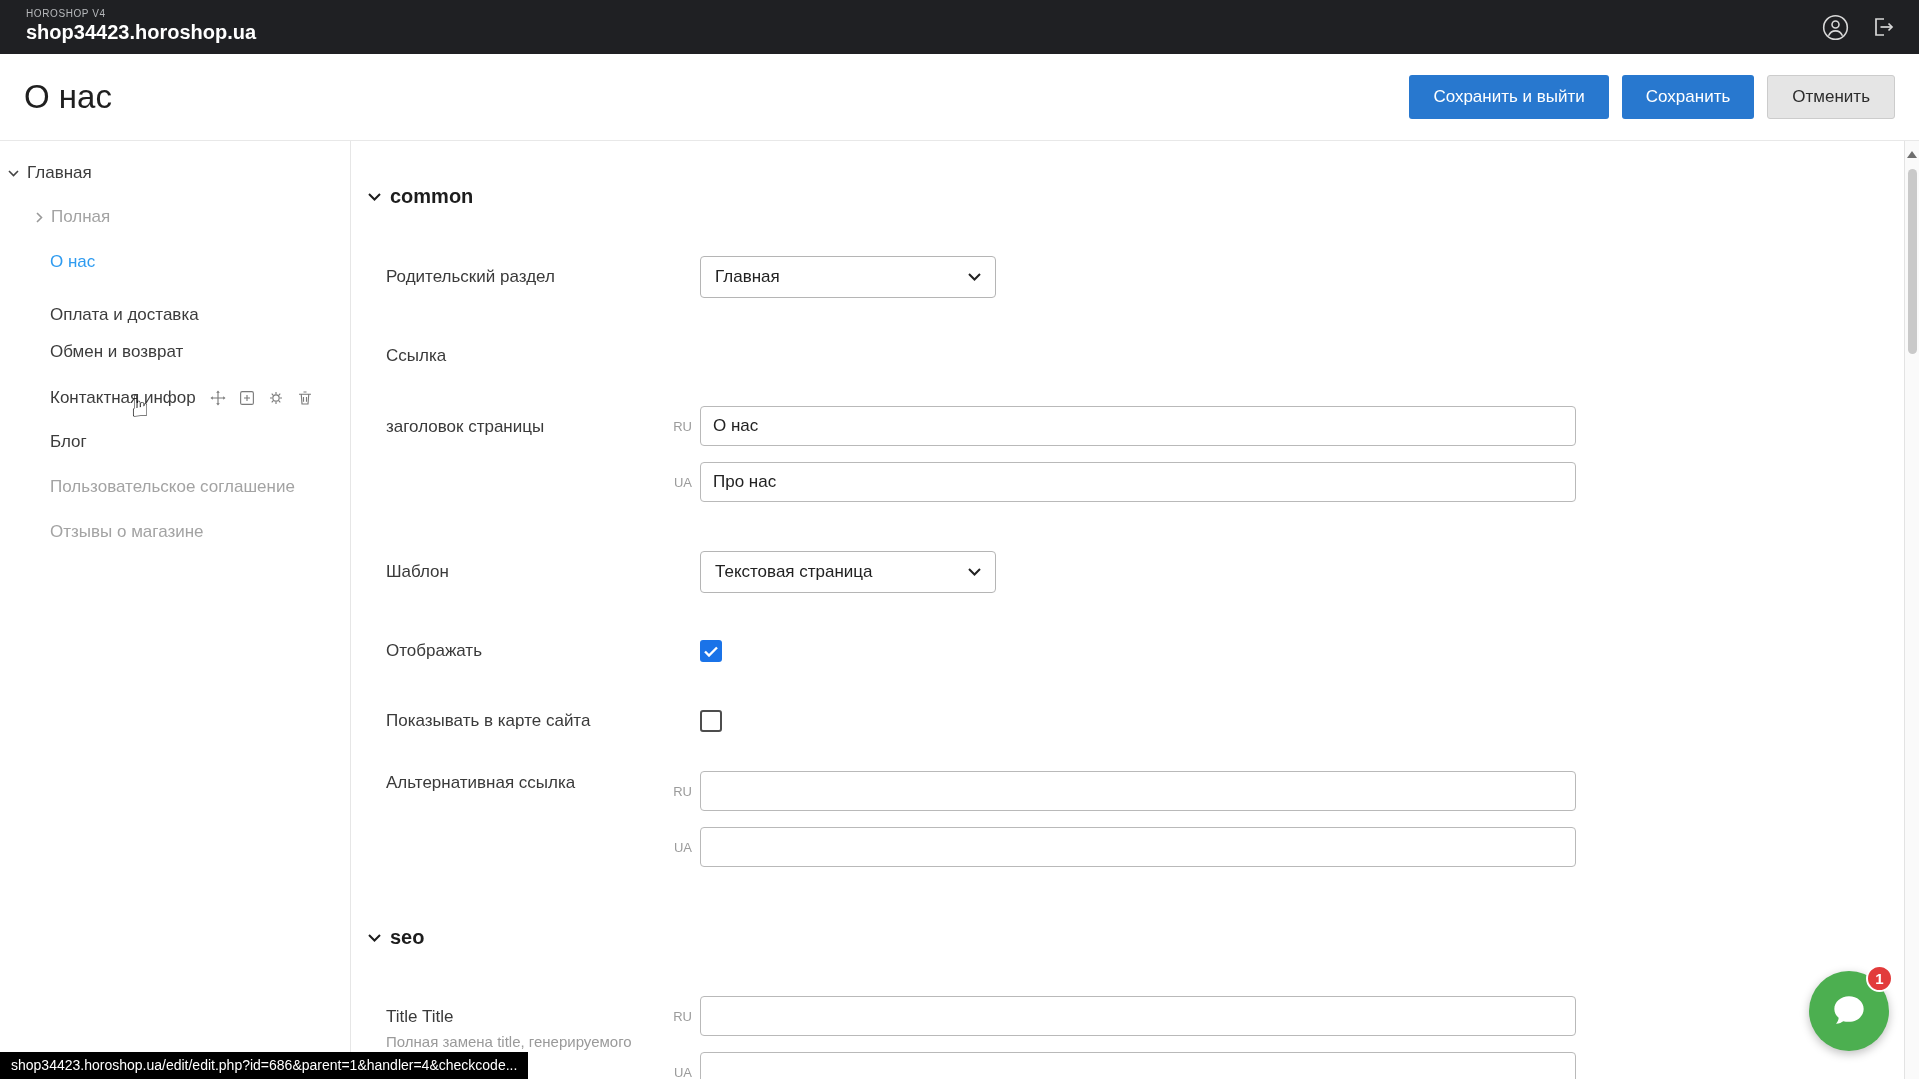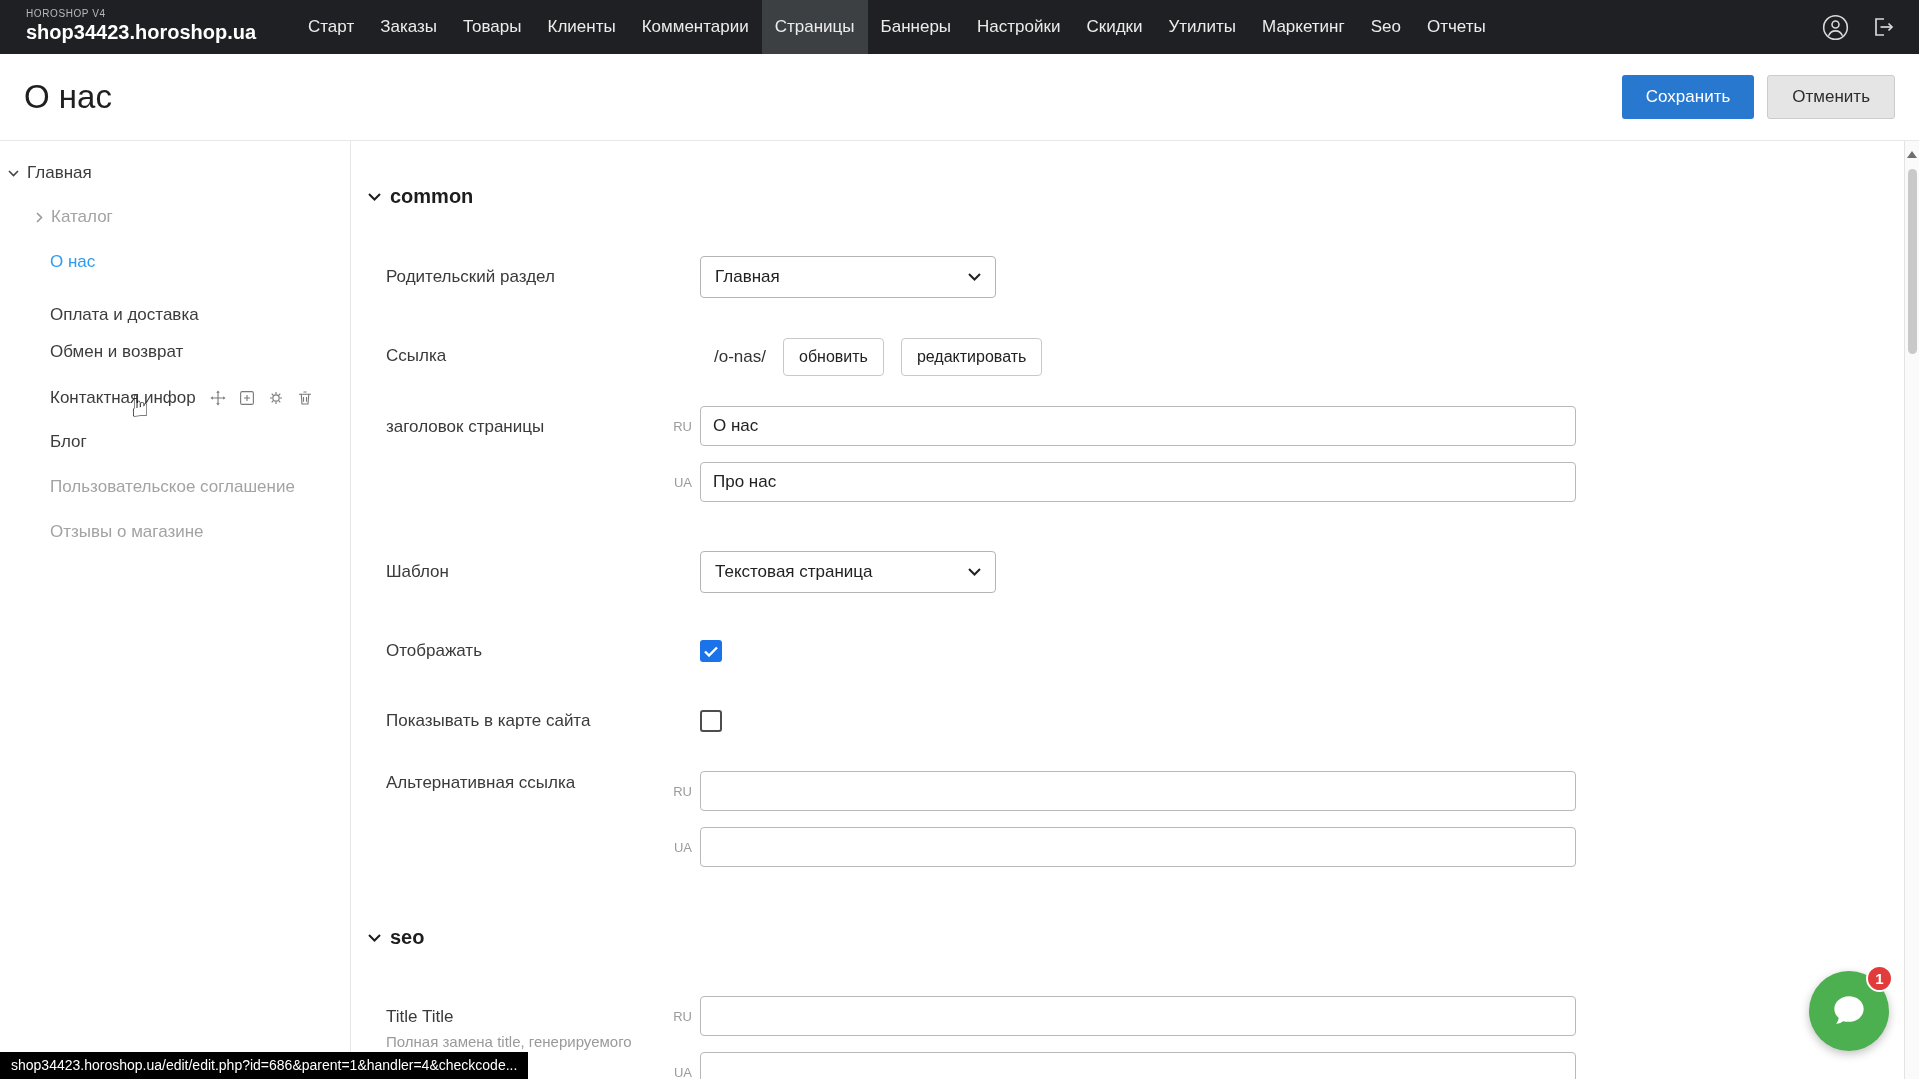--- a/index.html
+++ b/index.html
@@ -119,35 +119,20 @@
 </head>
 <body>
 
 <div class="page">
 
   <div class="topbar">
     <div class="brand-block">
       <span class="brand-small">HOROSHOP V4</span>
       <span class="brand-main">shop34423.horoshop.ua</span>
     </div>
-    <div class="menu">
-      <div class="menu-item">Старт</div>
-      <div class="menu-item">Заказы</div>
-      <div class="menu-item">Товары</div>
-      <div class="menu-item">Клиенты</div>
-      <div class="menu-item">Комментарии</div>
-      <div class="menu-item active">Страницы</div>
-      <div class="menu-item">Баннеры</div>
-      <div class="menu-item">Настройки</div>
-      <div class="menu-item">Скидки</div>
-      <div class="menu-item">Утилиты</div>
-      <div class="menu-item">Маркетинг</div>
-      <div class="menu-item">Seo</div>
-      <div class="menu-item">Отчеты</div>
-    </div>
     <div class="topbar-icons">
       <span class="tb-icon">
         <svg width="27" height="27" viewBox="0 0 24 24" fill="none" stroke="#d8d8d8" stroke-width="1.4">
           <circle cx="12" cy="12" r="10.5"></circle>
           <circle cx="12" cy="9.3" r="3.1"></circle>
           <path d="M5.8 19.3c1.4-3 3.8-4.3 6.2-4.3s4.8 1.3 6.2 4.3"></path>
         </svg>
       </span>
       <span class="tb-icon">
         <svg width="24" height="24" viewBox="0 0 24 24" fill="none" stroke="#d8d8d8" stroke-width="1.7">
@@ -155,40 +140,41 @@
           <path d="M9.5 12H21"></path>
           <path d="M17.5 8.5L21 12l-3.5 3.5"></path>
         </svg>
       </span>
     </div>
   </div>
 
   <div class="header">
     <div class="page-title">О нас</div>
     <div class="header-spacer"></div>
+    <button class="btn btn-primary">Сохранить и выйти</button>
     <button class="btn btn-primary">Сохранить</button>
     <button class="btn btn-outline">Отменить</button>
   </div>
 
   <div class="sidebar">
     <div class="tree-row" style="top:19px; left:8px;">
       <span class="chev">
         <svg width="11" height="7" viewBox="0 0 11 7">
             <polyline points="1,1 5.5,5.5 10,1" fill="none" stroke="#444" stroke-width="1.6"></polyline>
           </svg>
       </span>
       <span>Главная</span>
     </div>
     <div class="tree-row muted" style="top:63px; left:36px;">
       <span class="chev">
         <svg width="7" height="11" viewBox="0 0 7 11">
             <polyline points="1,1 5.5,5.5 1,10" fill="none" stroke="#999" stroke-width="1.6"></polyline>
           </svg>
       </span>
-      <span>Каталог</span>
+      <span>Полная</span>
     </div>
     <div class="tree-row selected" style="top:108px; left:50px;">
       <span>О нас</span>
     </div>
     <div class="tree-row" style="top:154px; left:50px;margin-top:7px;">
       <span>Оплата и доставка</span>
     </div>
     <div class="tree-row" style="top:198px; left:50px;">
       <span>Обмен и возврат</span>
     </div>
@@ -239,25 +225,20 @@
     <div class="sel" style="top:115px;">
       <span>Главная</span>
       <span class="sel-chev">
         <svg width="13" height="8" viewBox="0 0 13 8">
             <polyline points="1,1 6.5,6.5 12,1" fill="none" stroke="#222" stroke-width="2"></polyline>
           </svg>
       </span>
     </div>
 
     <div class="f-label" style="top:205px;">Ссылка</div>
-    <div class="link-row" style="top:197px;">
-      <span class="link-path">/o-nas/</span>
-      <button class="btn-small">обновить</button>
-      <button class="btn-small">редактировать</button>
-    </div>
 
     <div class="f-label" style="top:276px;">заголовок страницы</div>
     <div class="lang-tag" style="top:278px;">RU</div>
     <input class="txt" style="top: 265px;" value="О нас">
     <div class="lang-tag" style="top:334px;">UA</div>
     <input class="txt" style="top: 321px;" value="Про нас">
 
     <div class="f-label" style="top:421px;">Шаблон</div>
     <div class="sel" style="top:410px;">
       <span>Текстовая страница</span>

